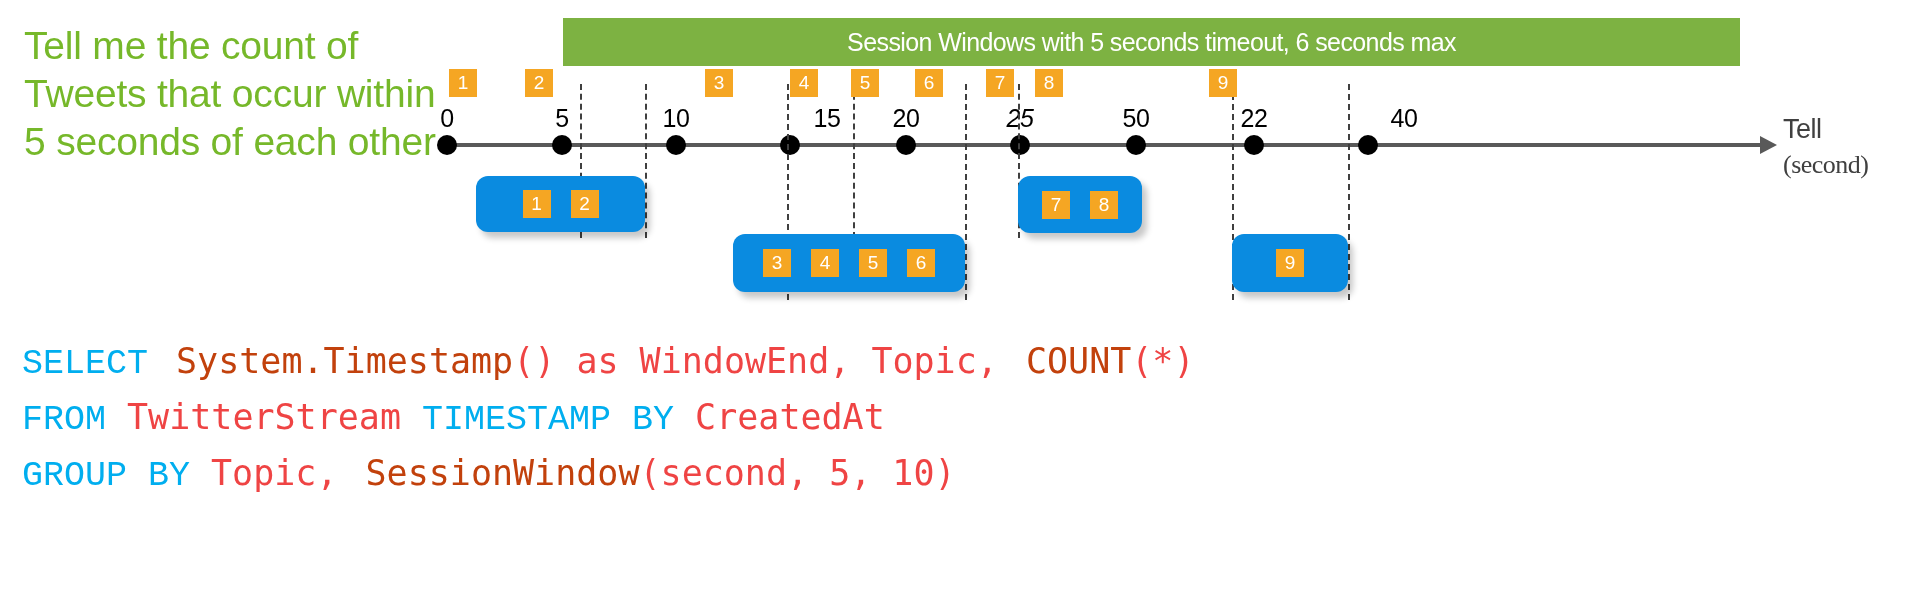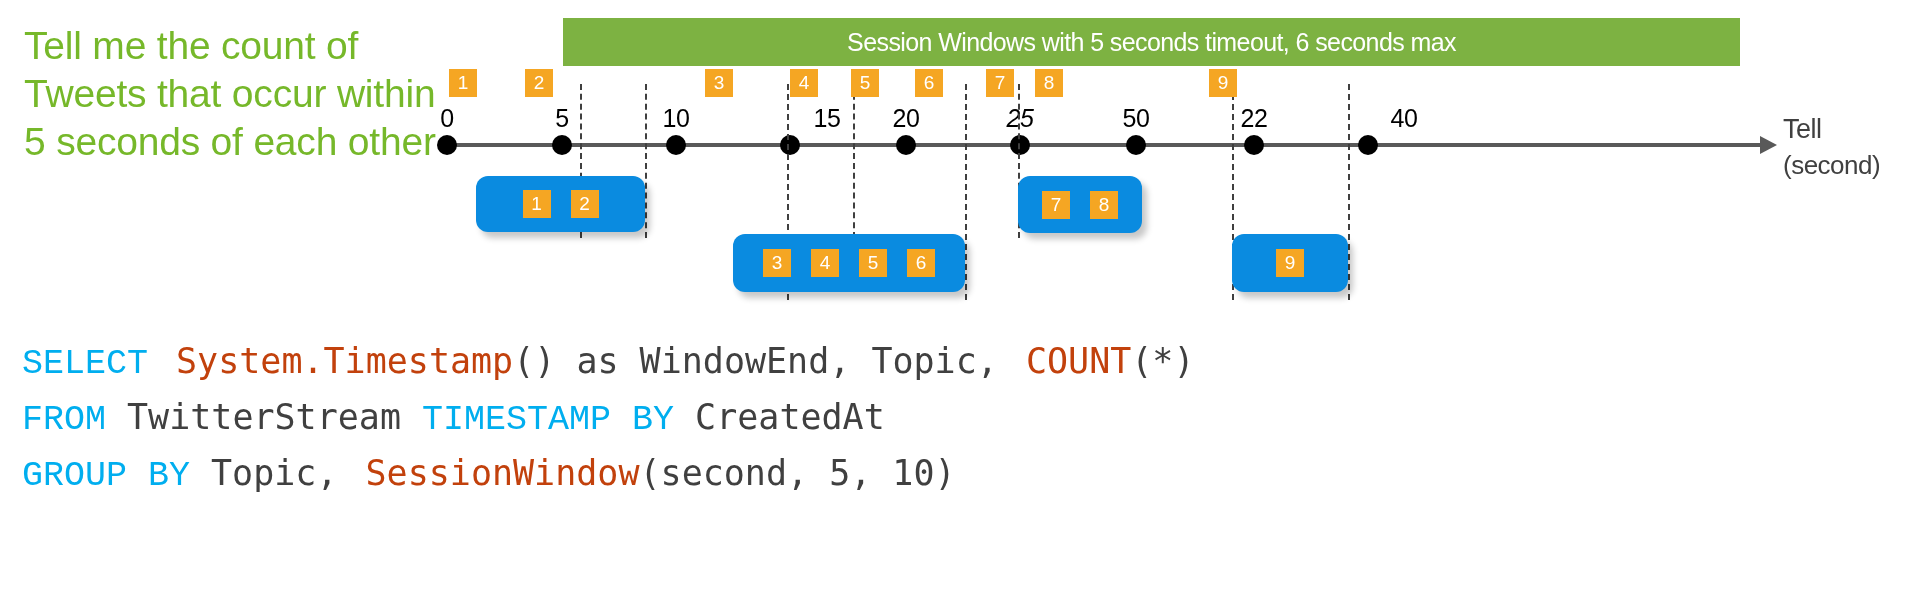--- a/index.html
+++ b/index.html
@@ -49,21 +49,21 @@
     position:absolute;top:104px;font-size:25px;color:#000000;
     font-family:"Liberation Sans", sans-serif;
     transform:translateX(-50%);letter-spacing:-0.5px;
   }
   #axis-name{
     position:absolute;left:1783px;top:114px;font-size:27px;color:#404040;
     font-family:"Liberation Sans", sans-serif;letter-spacing:-0.5px;
   }
   #axis-unit{
     position:absolute;left:1783px;top:150px;font-size:26px;color:#404040;
-    font-family:Liberation Sans, sans-serif;letter-spacing:-0.5px;
+    font-family:Liberation Serif, serif;letter-spacing:-0.5px;
   }
 
   
   .vline{
     position:absolute;width:0;border-left:2px dashed #3f3f3f;
   }
 
   
   .event-chip{
     position:absolute;
@@ -90,21 +90,21 @@
   
   #sql-block{
     position:absolute;left:22px;top:335px;
     font-family:"DejaVu Sans Mono", monospace;
     font-size:35px;line-height:53px;
     white-space:pre;
     color:#000000;
   }
   .kw{color:#00AEEF;font-family:Liberation Mono, monospace;}
   .fn{color:#c2410c;margin-left:7px;}
-  .pl{color:#404040;text-align:center;}
+  .pl{color:#ef4444;text-align:center;}
 </style>
 </head>
 <body>
 
 <div class="stage">
 
   <div id="prompt-text">Tell me the count of Tweets that occur within 5 seconds of each other</div>
 
   <div id="banner">
     <span id="banner-label">Session Windows with 5 seconds timeout, 6 seconds max</span>

